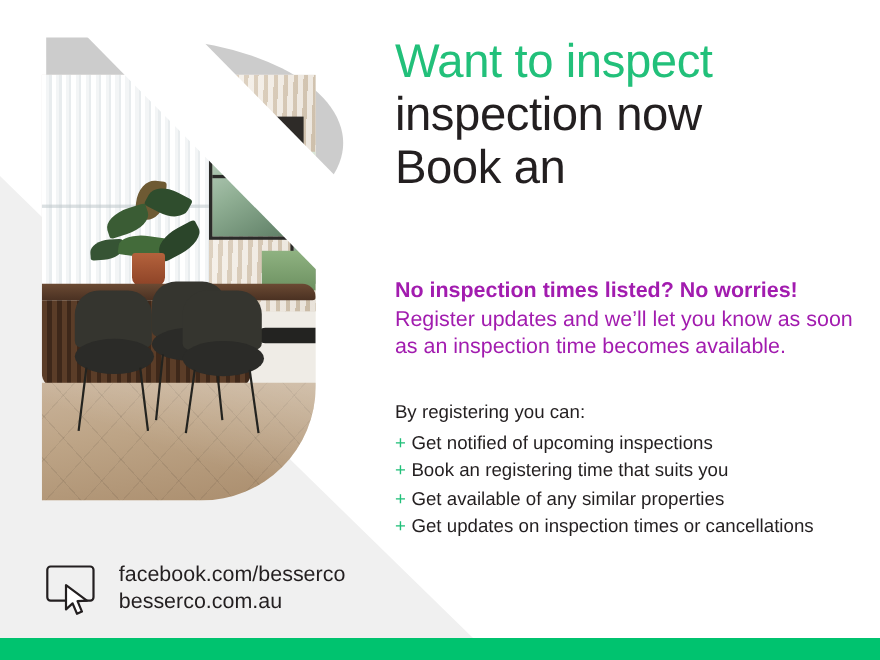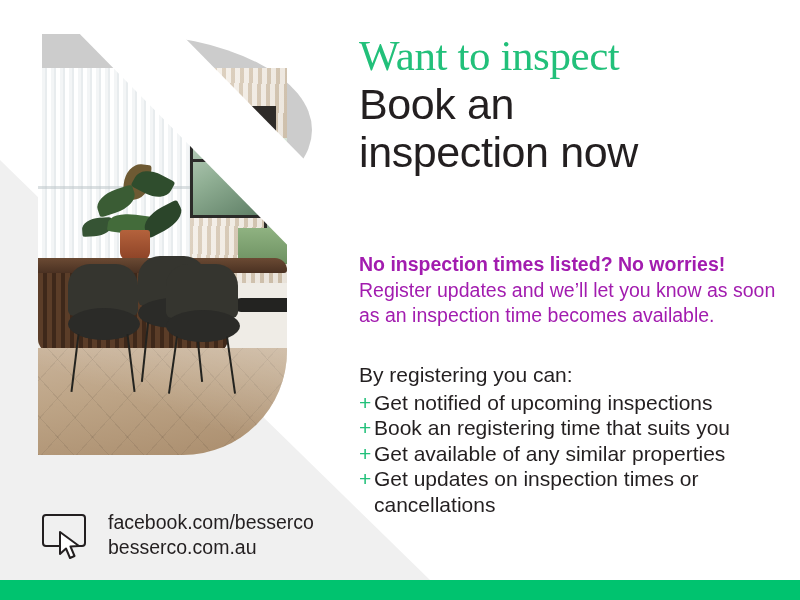--- a/index.html
+++ b/index.html
@@ -146,32 +146,32 @@
   }
 
   
   .content { position:absolute; left:0; top:0; width:800px; height:600px; z-index:6; }
 
   .headline {
     position:absolute; left:359px; top:32px; width:400px;
     font-weight:300; font-size:43px; line-height:48px;
     letter-spacing:-0.4px; color:#231f20;
   }
-  .headline .green { color:#22c07a; display:block;font-family:Liberation Serif, serif; }
+  .headline .green { color:#22c07a; display:block; }
   .headline .dark  { color:#231f20; display:block; }
 
   .body-block {
     position:absolute; left:359px; top:252px; width:420px;
     font-size:19.5px; line-height:25.5px; color:#a21caf; font-weight:400;
   }
   .body-block .lead { font-weight:700; display:block; }
 
   .list-block {
     position:absolute; left:359px; top:362px; width:430px;
-    font-size:21px; line-height:25.5px; color:#231f20;
+    font-size:17px; line-height:25.5px; color:#231f20;
   }
   .list-title { display:block; margin-bottom:2px; }
   .bullets { list-style:none; }
   .bullets li {
     position:relative; padding-left:15px; line-height:25.5px;
   }
   .bullets li .plus {
     position:absolute; left:0; top:0; color:#22c07a; font-weight:400;
   }
   .bullets li .btxt { display:block; }
@@ -234,22 +234,22 @@
         <div class="leg b"></div>
     </div>
   </div>
 
   <div class="white-slash"></div>
 
   <div class="content">
 
     <div class="headline">
       <span class="green">Want to inspect</span>
+      <span class="dark">inspection now</span>
       <span class="dark">Book an</span>
-      <span class="dark">inspection now</span>
     </div>
 
     <div class="body-block">
       <span class="lead">No inspection times listed? No worries!</span>
       <span>Register updates and we’ll let you know as soon as an inspection time becomes available.</span>
     </div>
 
     <div class="list-block">
       <span class="list-title">By registering you can:</span>
       <ul class="bullets">

